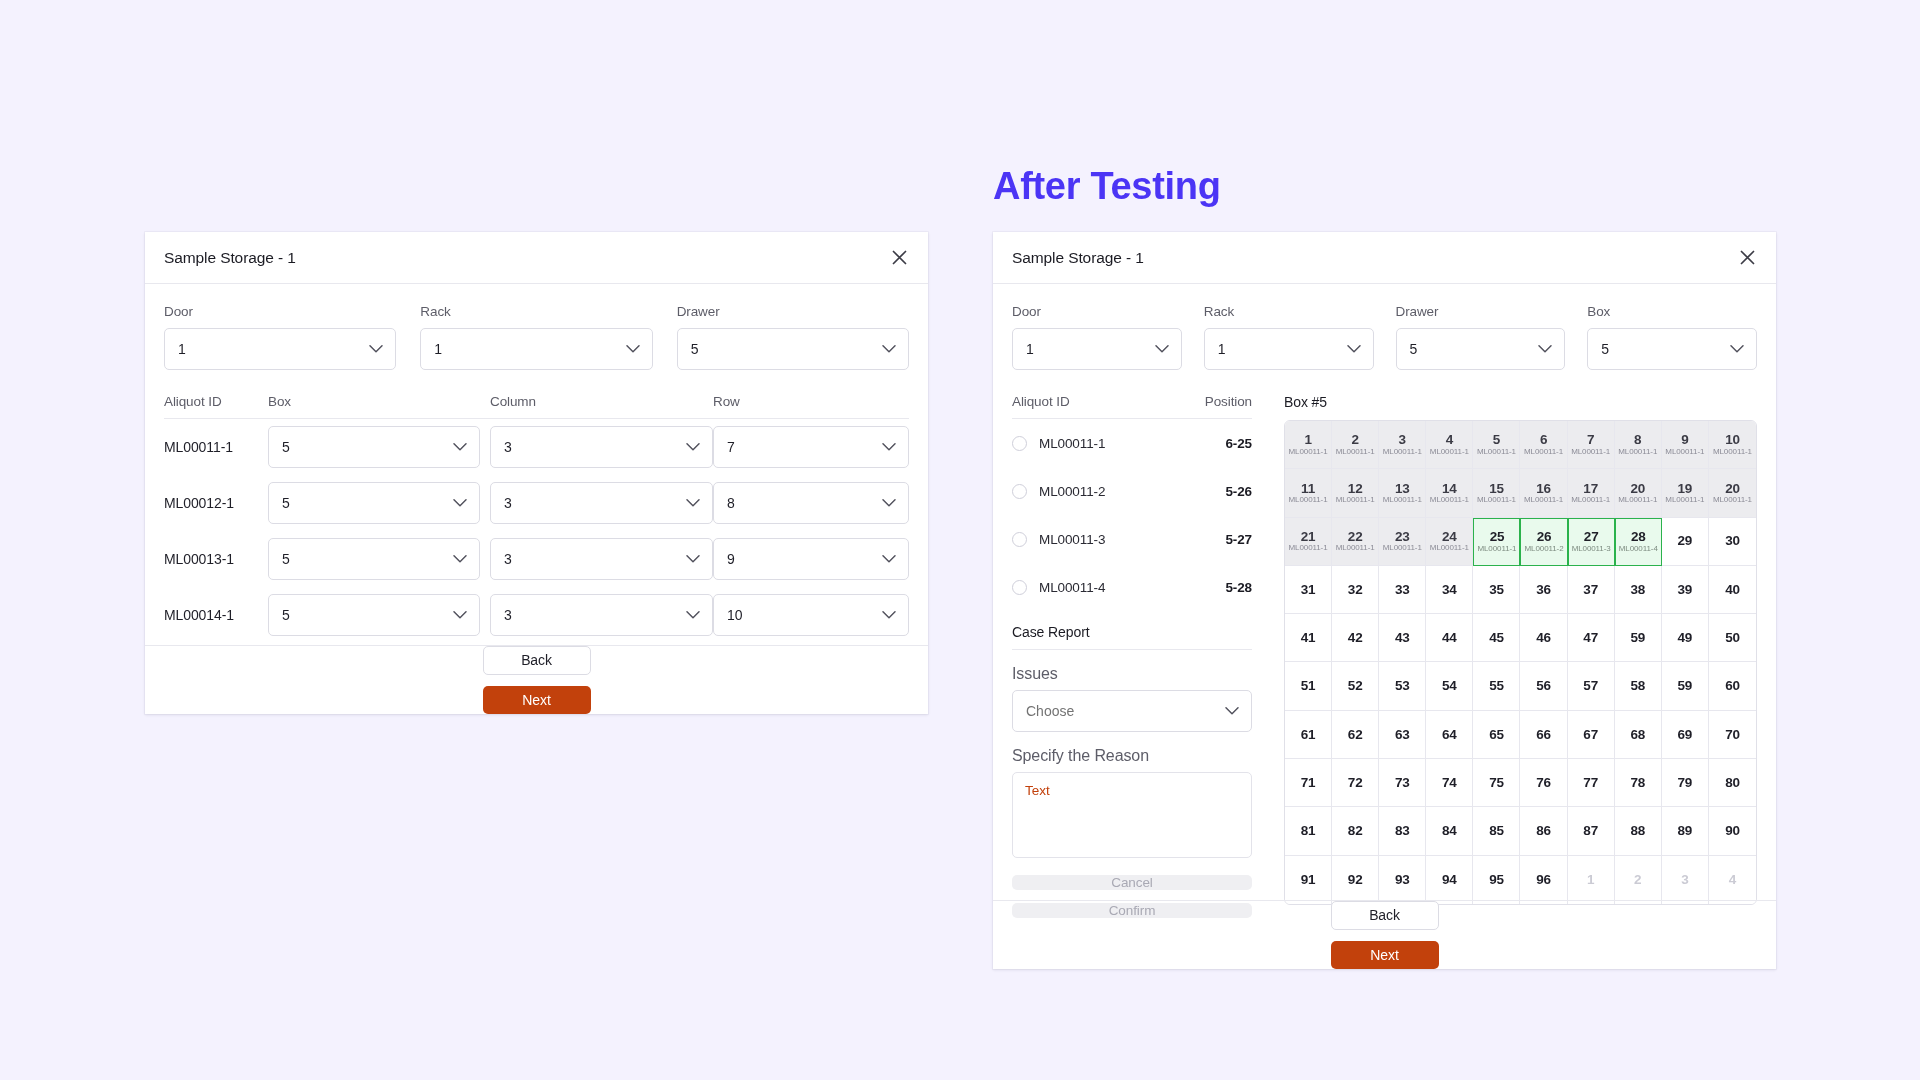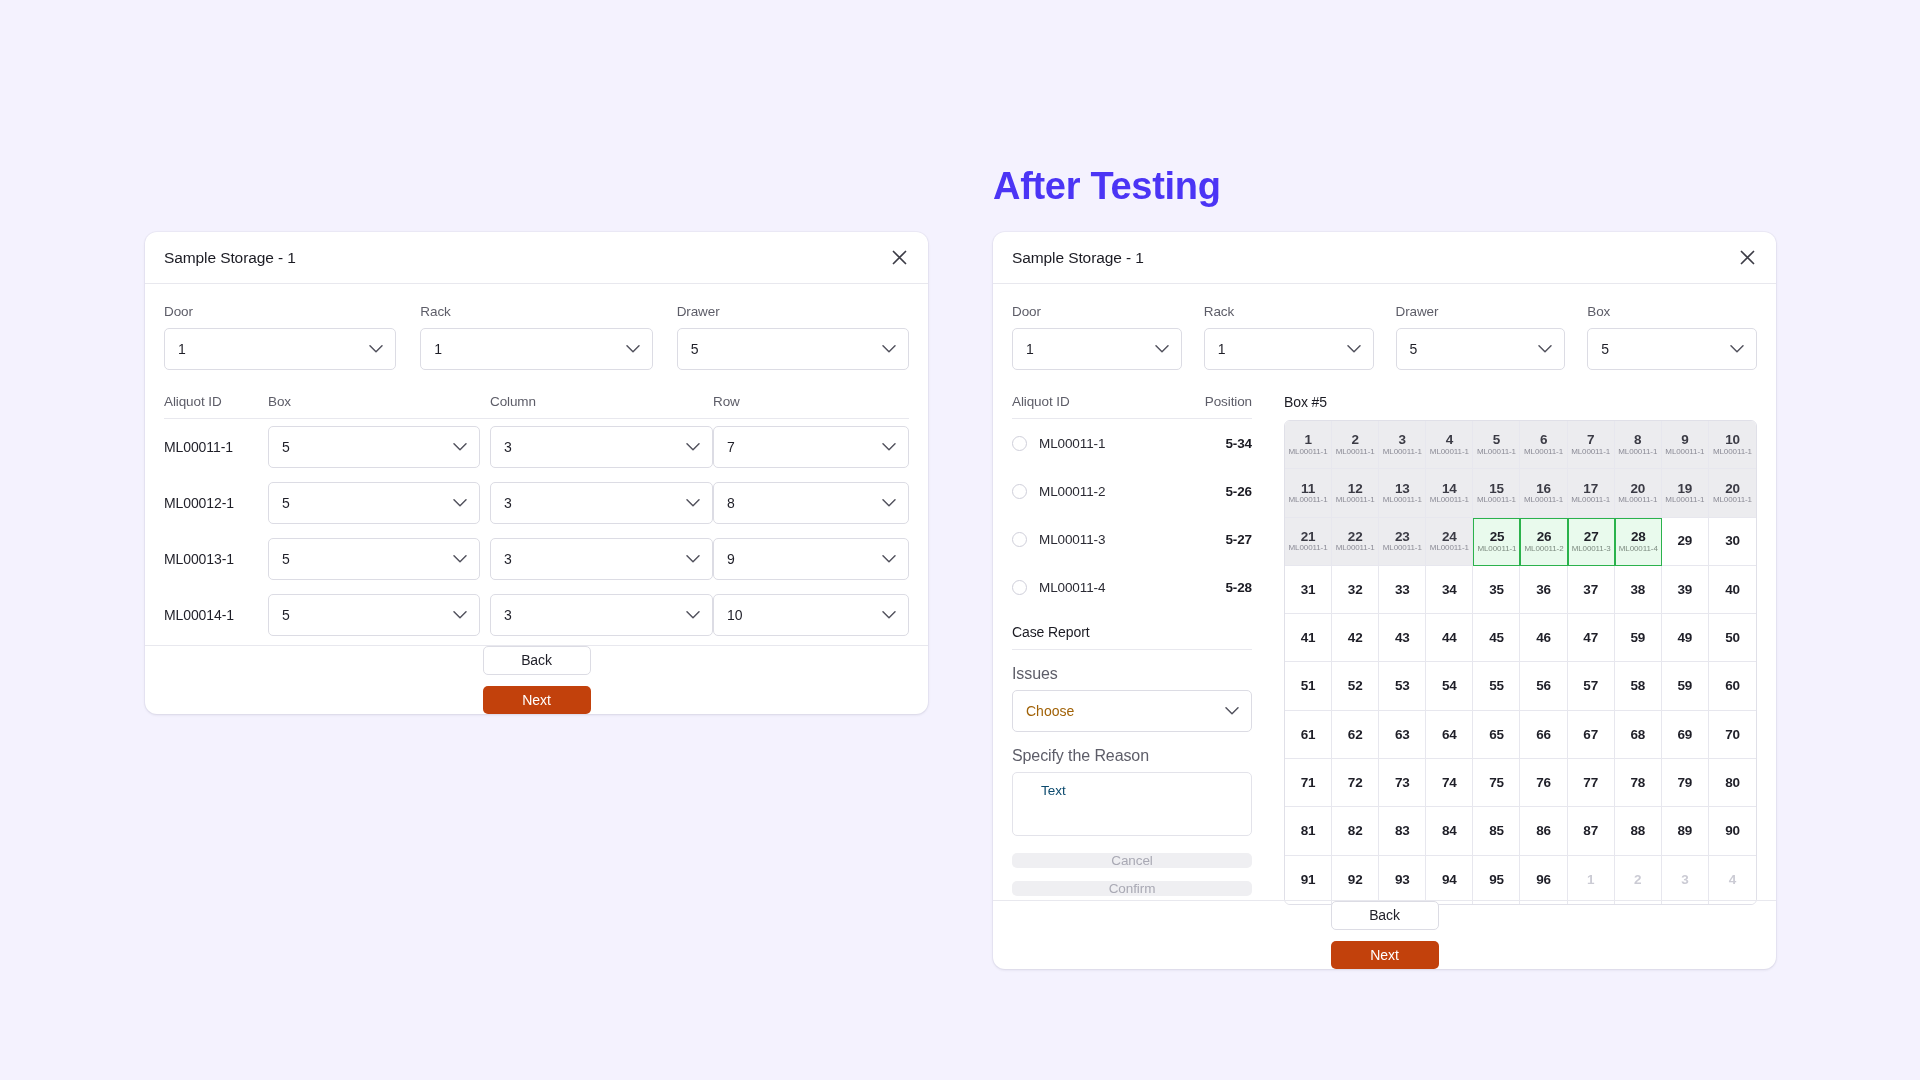--- a/index.html
+++ b/index.html
@@ -21,21 +21,21 @@
     letter-spacing: -0.3px;
     white-space: nowrap;
   }
   #title-before { left: 145px; top: 165px; }
   #title-after  { left: 993px; top: 165px; }
 
   
   .card {
     position: absolute;
     background: #ffffff;
-    border-radius: 12px;
+    border-radius: 0;
     box-shadow: 0 1px 3px rgba(20,20,60,0.10), 0 0 0 1px rgba(20,20,60,0.03);
   }
   #card-before { left: 145px; top: 232px; width: 783px; height: 482px; }
   #card-after  { left: 993px; top: 232px; width: 783px; height: 737px; }
 
   .card-head {
     position: relative;
     height: 52px;
     border-bottom: 1px solid #e8e8ee;
     display: flex;
@@ -75,21 +75,21 @@
     border-radius: 5px;
     background: #fff;
     display: flex;
     align-items: center;
     padding: 0 34px 0 13px;
     font-size: 14px;
     color: #1f1f28;
     cursor: pointer;
     user-select: none;
   }
-  .select.placeholder { color: #a16207; }
+  .select.placeholder { color: #737373; }
   .chev {
     position: absolute;
     right: 12px; top: 50%;
     transform: translateY(-50%);
     width: 14px; height: 9px;
     pointer-events: none;
     color: #54545f;
   }
   .chev svg { display: block; }
 
@@ -198,27 +198,27 @@
     margin-top: 13px;
     letter-spacing: -0.1px;
   }
   .sub-label {
     font-size: 16px;
     color: #5d5d68;
     margin: 15px 0 7px 0;
     letter-spacing: -0.1px;
   }
   .textarea {
-    height: 64px;
+    height: 86px;
     border: 1px solid #e3e3ea;
     border-radius: 5px;
     background: #fff;
-    padding: 10px 28px;
+    padding: 10px 12px;
     font-size: 13.5px;
-    color: #0c4a6e;
+    color: #c2410c;
     cursor: text;
   }
   .cc-row { display: flex; gap: 13px; margin-top: 17px; flex-direction: column; }
   .btn-muted {
     flex: 1 1 0;
     height: 34px;
     border-radius: 5px;
     background: #efeff2;
     color: #a9a9b4;
     font-size: 13.5px;
@@ -554,21 +554,21 @@
           <div class="alq-head">
             <span>Aliquot ID</span>
             <span>Position</span>
           </div>
           <div id="aliquot-rows">
               <div class="alq-row">
                 <div class="alq-left">
                   <span class="radio"></span>
                   <span class="alq-id">ML00011-1</span>
                 </div>
-                <span class="alq-pos">5-34</span>
+                <span class="alq-pos">6-25</span>
               </div>
               <div class="alq-row">
                 <div class="alq-left">
                   <span class="radio"></span>
                   <span class="alq-id">ML00011-2</span>
                 </div>
                 <span class="alq-pos">5-26</span>
               </div>
               <div class="alq-row">
                 <div class="alq-left">

